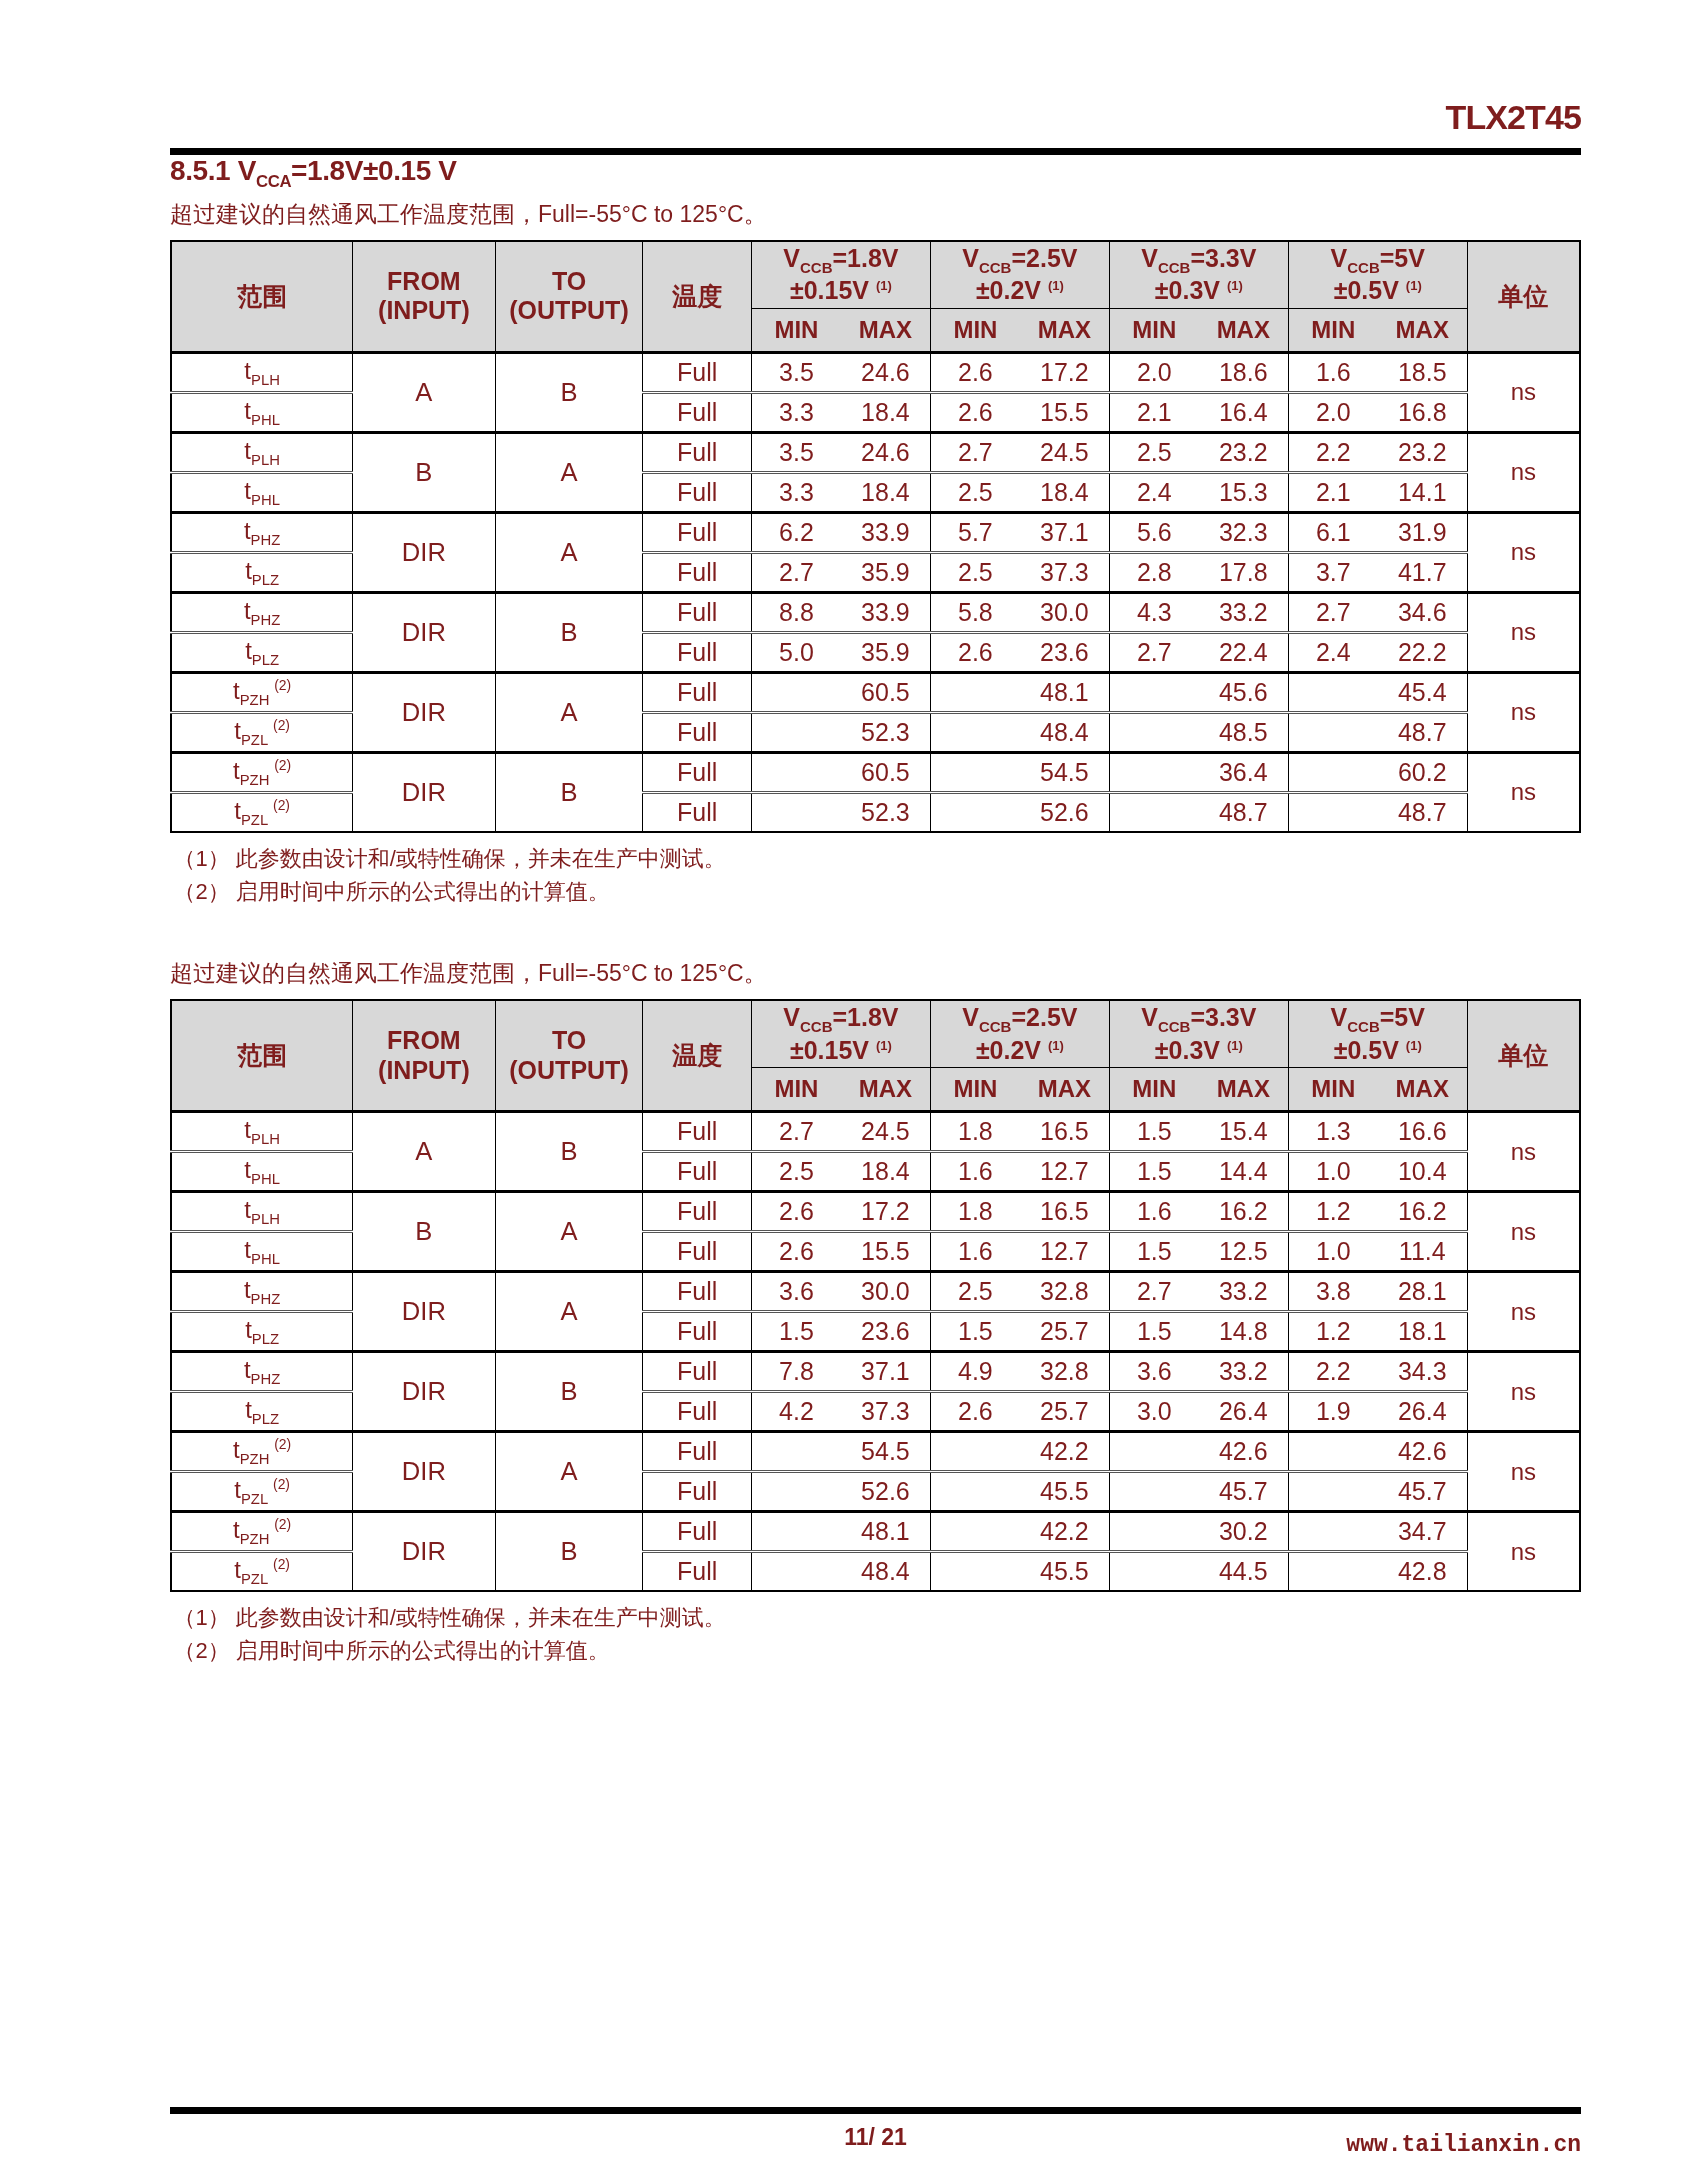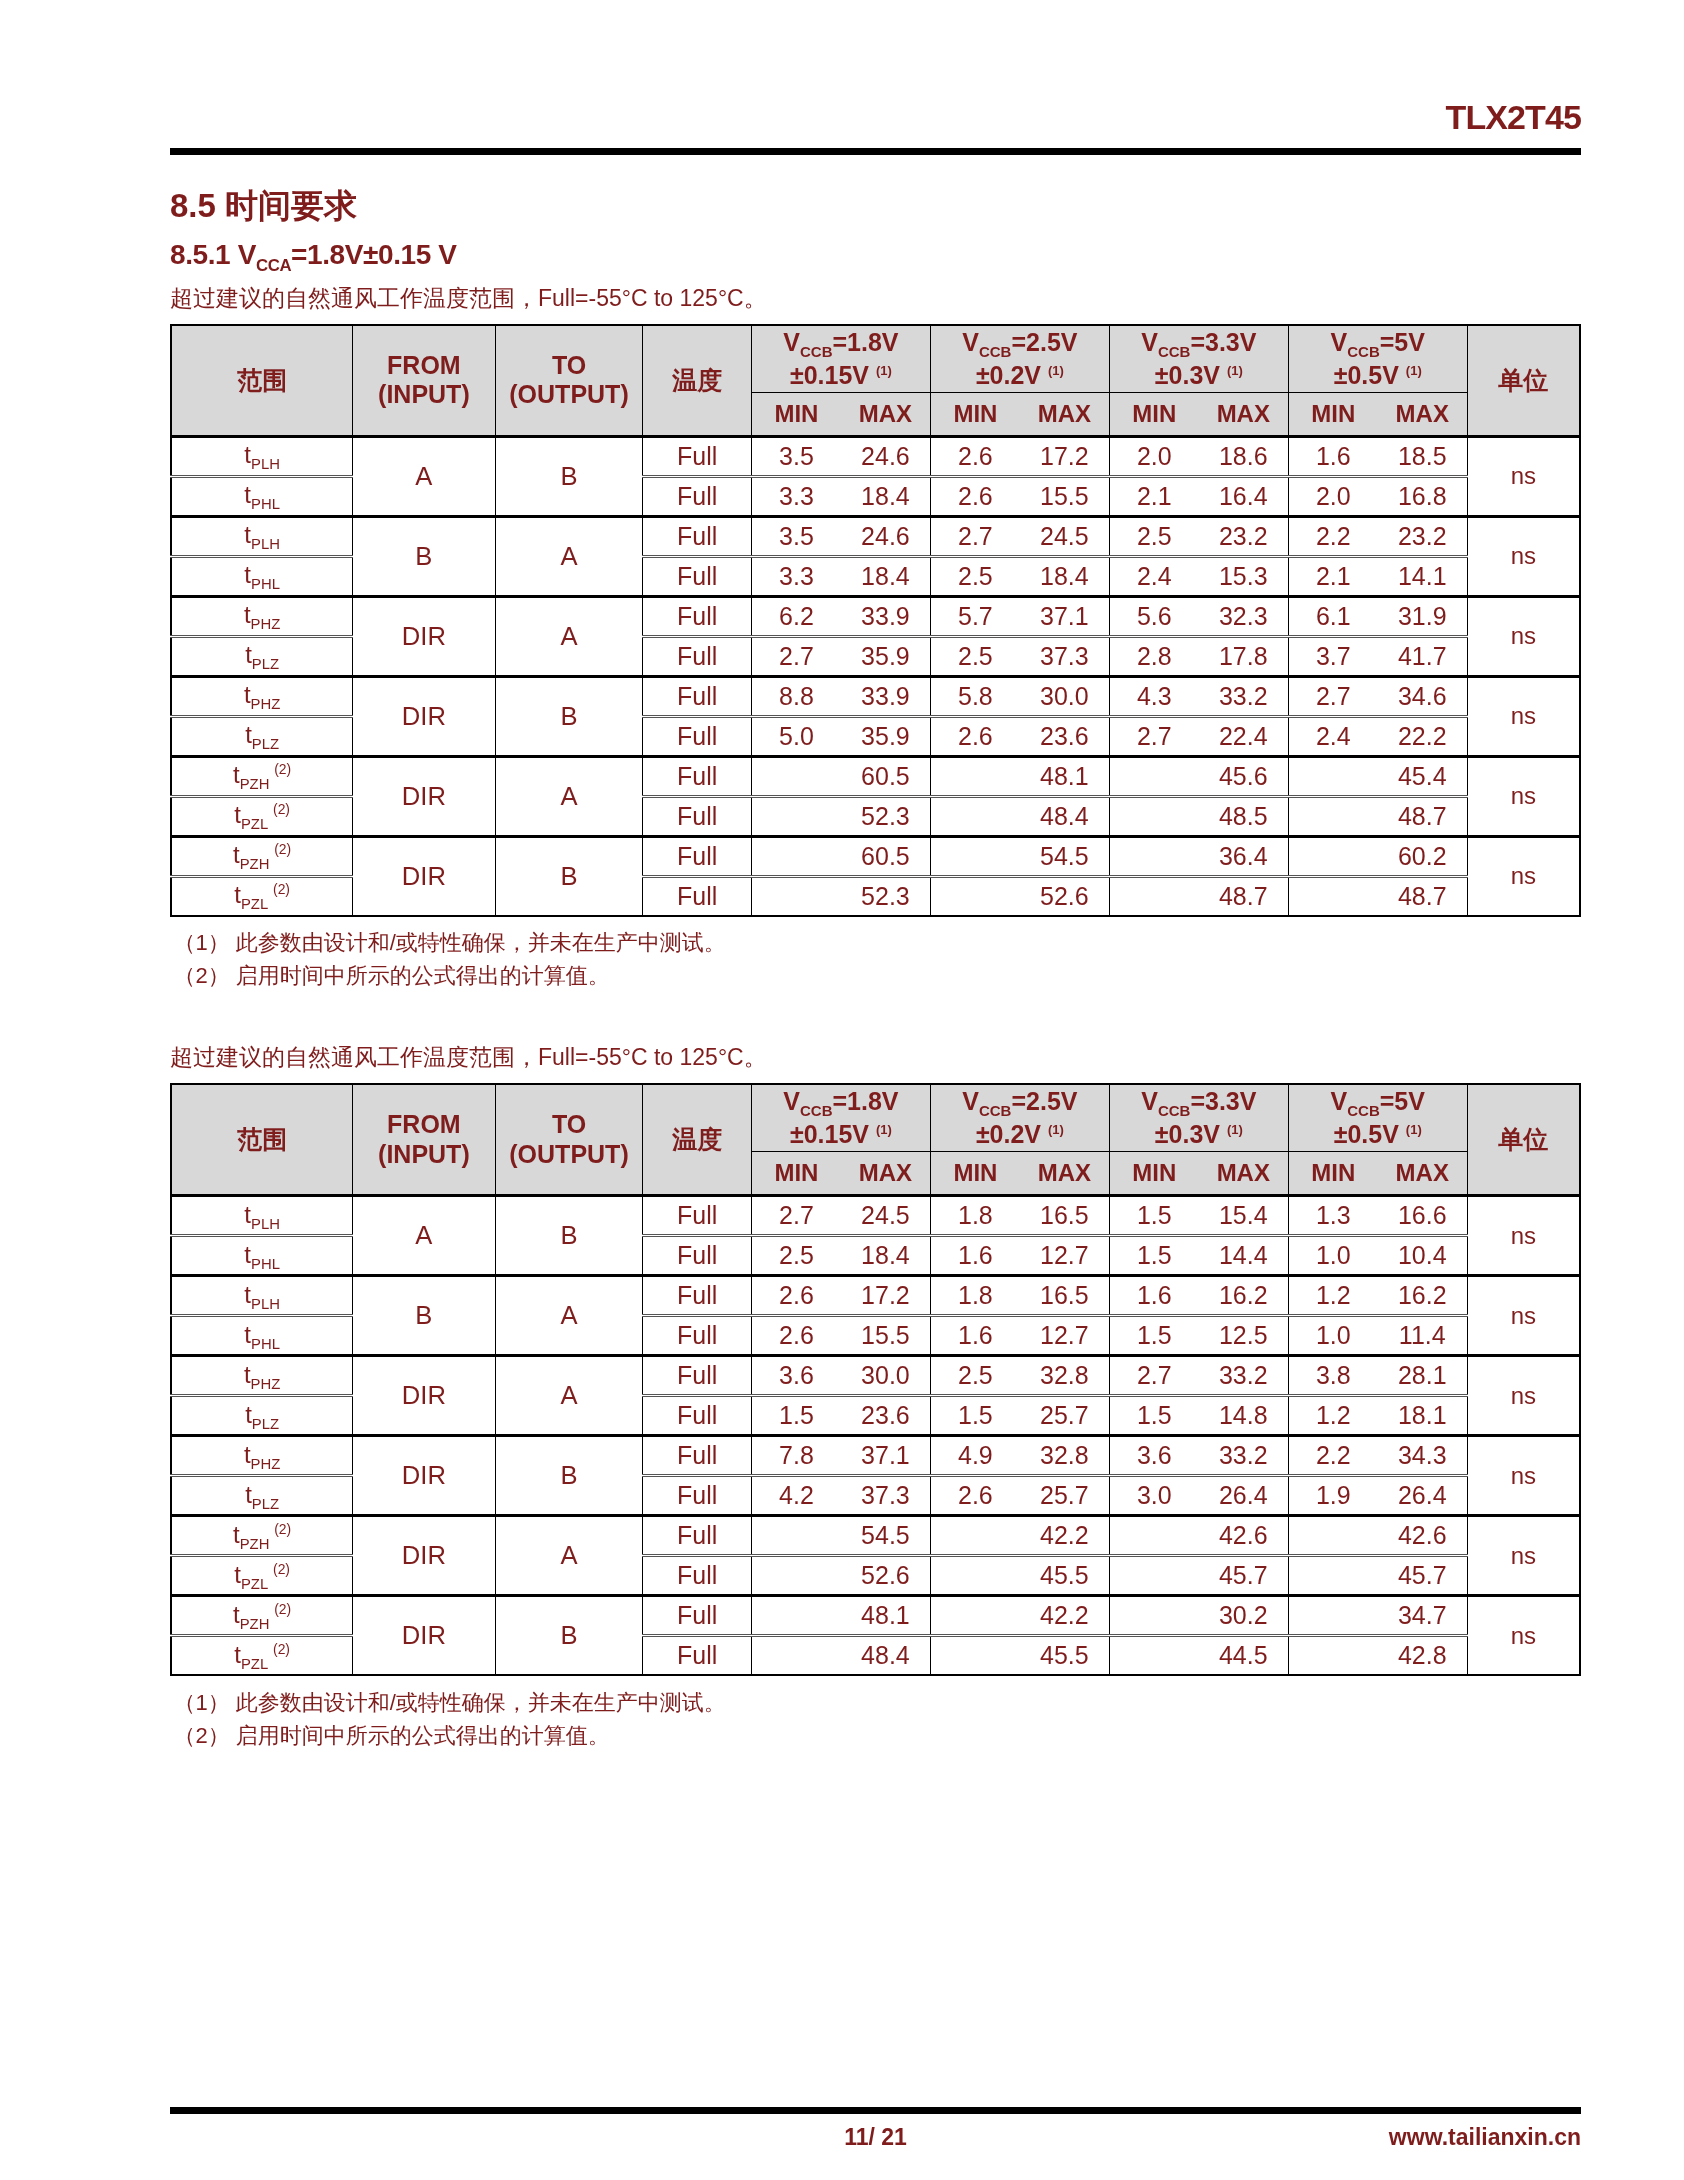--- a/index.html
+++ b/index.html
@@ -36,34 +36,33 @@
   .timing .vmax{border-left:none;}
   .timing tbody tr.sub0 td{border-top:3.4px solid #000;}
   .timing tbody tr.sub1 td{border-top:3.4px double #555;}
 
   .notes{font-size:22px;line-height:1.42;margin:10.2px 0 0 3.4px;}
   .notes div{margin-bottom:1.7px;}
 
   .pfoot{position:absolute;left:170px;width:1411px;top:2107px;}
   .frow{position:relative;height:34px;margin-top:10.2px;font-weight:700;font-size:23px;}
   .pnum{position:absolute;left:0;right:0;text-align:center;}
-  .site{position:absolute;right:0;top:0;}
+  .site{position:absolute;right:0;top:8px;font-family:Liberation Mono, monospace;}
 </style>
 </head>
 <body>
 
 <div class="page">
   <div class="content">
 
     <header>
       <div class="doc-title">TLX2T45</div>
       <div class="rule head-rule"></div>
     </header>
 
-    <h1 class="sec"><span>8.5</span> <span>时间要求</span></h1>
 
     <section class="sub">
       <h2 class="subh"><span>8.5.1 V</span><sub>CCA</sub><span>=1.8V±0.15 V</span></h2>
       <p class="cond">超过建议的自然通风工作温度范围，Full=-55°C to 125°C。</p>
       <table class="timing">
           <colgroup>
             <col style="width: 12.9%;">
             <col style="width: 10.1%;">
             <col style="width: 10.5%;">
             <col style="width: 7.7%;">

